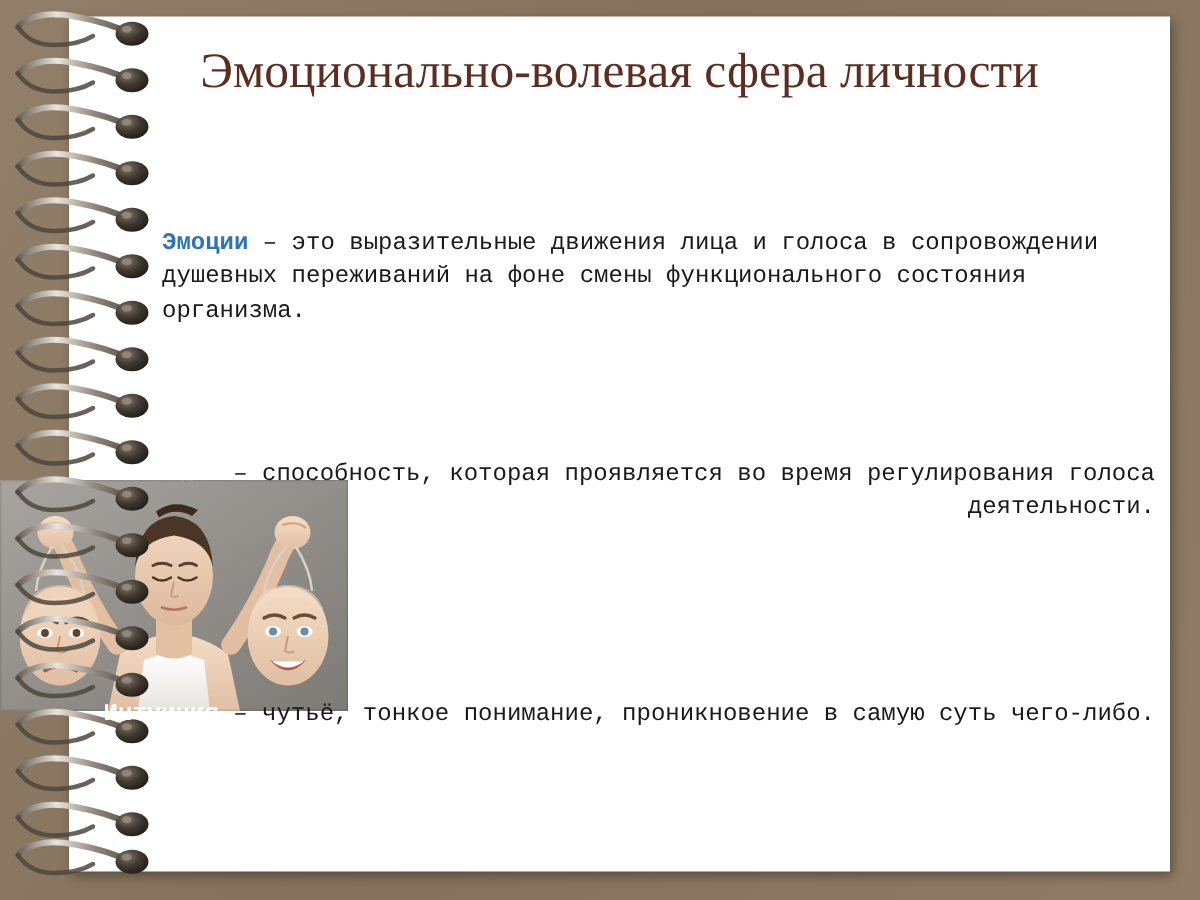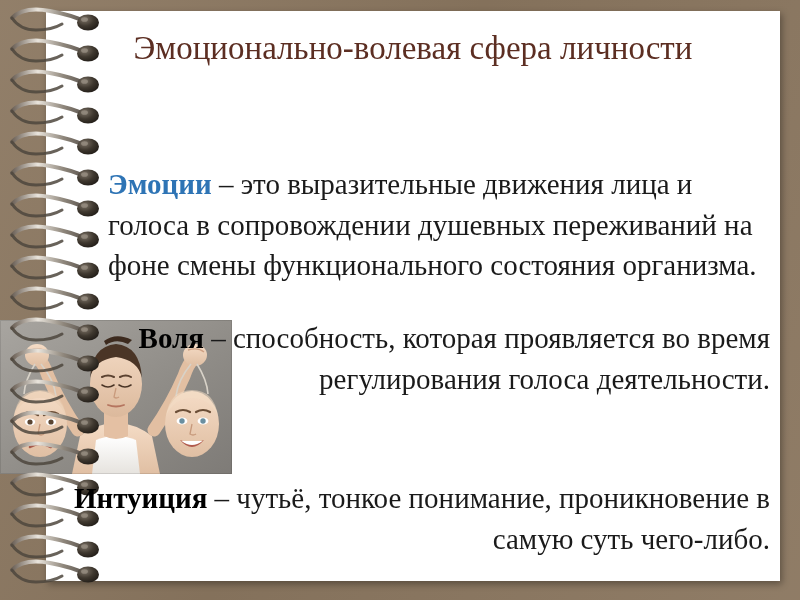--- a/index.html
+++ b/index.html
@@ -68,24 +68,24 @@
     width: 714px;
     text-align: center;
     font-size: 33px;
     line-height: 1.30;
     color: #5c2e22;
     font-family: "Liberation Serif", "DejaVu Serif", serif;
   }
 
   .para {
     position: absolute;
-    font-size: 29px;
+    font-size: 16px;
     line-height: 1.40;
     color: #1a1a1a;
-    font-family: Liberation Serif, serif;
+    font-family: Liberation Mono, monospace;
   }
 
   .para.p-emotions {
     left: 62px;
     top: 124px;
     width: 662px;
     text-align: left;
   }
 
   .para.p-will {
@@ -97,22 +97,22 @@
 
   .para.p-intuition {
     left: 20px;
     top: 438px;
     width: 704px;
     text-align: right;
   }
 
   .kw { font-weight: bold; }
   .kw-blue   { color: #2e74b5; }
-  .kw-red    { color: #000000; }
-  .kw-purple { color: #000000; }
+  .kw-red    { color: #ffffff; }
+  .kw-purple { color: #ffffff; }
 
   
   #photo {
     position: absolute;
     left: 0px;
     top: 320px;
     width: 232px;
     height: 154px;
     overflow: hidden;
     background: #9b9893;

